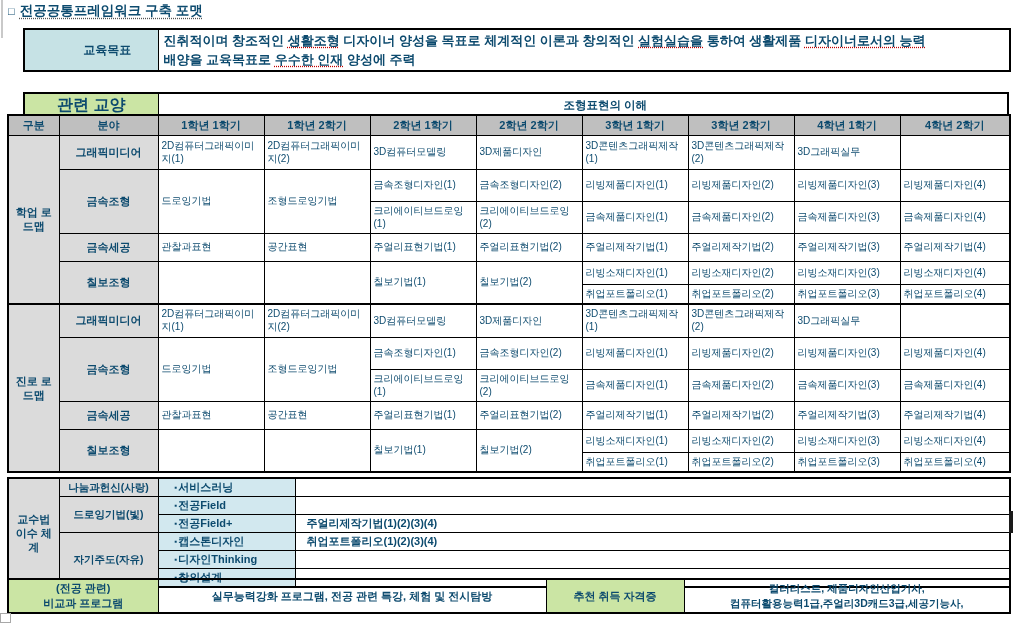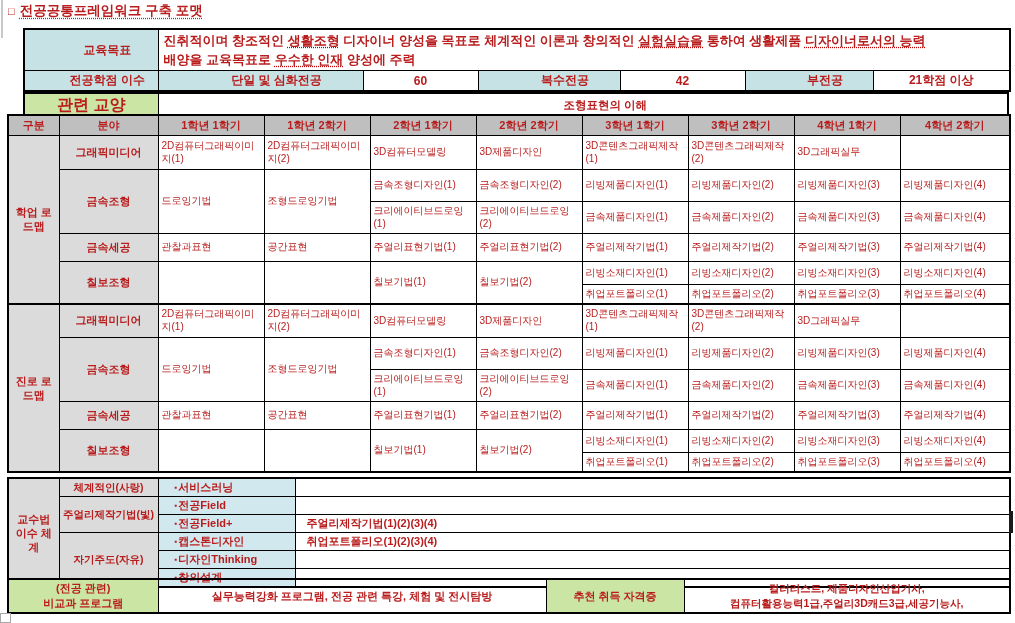--- a/index.html
+++ b/index.html
@@ -1,17 +1,17 @@
 <!DOCTYPE html>
 <html style="--cyan: #C6E2E5; --green: #CBE5A4; --header-gray: #BFBFBF; --cell-gray: #DBDBDB; --item-blue: #D2E8EF; --squiggle: #C00000;"><head>
 <meta charset="utf-8">
 <style>
   html,body{margin:0;padding:0;background:#fff;}
   .canvas{position:relative;width:1015px;height:623px;background:#fff;
-          font-family:"Liberation Sans","DejaVu Sans",sans-serif;color:#b91c1c;overflow:hidden;}
+          font-family:"Liberation Sans","DejaVu Sans",sans-serif;color:#0c4a6e;overflow:hidden;}
   table{border-collapse:collapse;table-layout:fixed;border:2px solid #000;}
   td,th{border:1px solid #000;padding:1px 3px;vertical-align:middle;overflow:hidden;}
   th{background:var(--header-gray);font-size:11px;font-weight:bold;text-align:center;padding:2px 1px;}
   .abs{position:absolute;}
   #title{left:8px;top:2px;font-size:13.5px;font-weight:bold;white-space:nowrap;}
   #title .t-ul{text-decoration:underline dotted #555;text-underline-offset:3px;}
   #title .marker{font-size:11px;margin-right:5px;}
   .cyan{background:var(--cyan);padding-left:35px;}
   .green{background:var(--green);}
   .lbl{font-weight:bold;text-align:center;font-size:12px;}
@@ -55,29 +55,20 @@
         <col style="width:137px">
       </colgroup>
     <tbody>
         <tr class="h40">
       <td class="cyan lbl">교육목표</td>
       <td class="goal-text" colspan="6">
         <div><span>진취적이며 창조적인 </span><span class="sq">생활조형</span><span> 디자이너 양성을 목표로 체계적인 이론과 창의적인 </span><span class="sq">실험실습을</span><span> 통하여 생활제품 </span><span class="sq">디자이너로서의 능력</span></div>
         <div><span>배양을 교육목표로 </span><span class="sq">우수한 인재</span><span> 양성에 주력</span></div>
       </td>
     </tr>
-    <tr class="h17">
-      <td class="cyan cred">전공학점 이수</td>
-      <td class="cyan cred">단일 및 심화전공</td>
-      <td class="cred">60</td>
-      <td class="cyan cred">복수전공</td>
-      <td class="cred">42</td>
-      <td class="cyan cred">부전공</td>
-      <td class="cred">21학점 이상</td>
-    </tr>
   </tbody>
     </table>
 
   <table class="abs" style="left:23px;top:92px;width:986px;">
     <colgroup>
         <col style="width:134px">
         <col>
       </colgroup>
     <tbody>
         <tr class="h19a">
@@ -239,26 +230,26 @@
   <table class="abs" style="left:7px;top:477px;width:1002px;height:98px;">
     <colgroup>
         <col style="width:51px">
         <col style="width:99px">
         <col style="width:137px">
         <col style="width:715px">
       </colgroup>
     <tbody>
         <tr class="h16">
       <td class="sec" rowspan="6">교수법 이수 체계</td>
-      <td class="grp">체계적인(사랑)</td>
+      <td class="grp">나눔과헌신(사랑)</td>
       <td class="item"><span class="blt">▪</span><span>서비스러닝</span></td>
       <td class="val"></td>
     </tr>
     <tr class="h16">
-      <td class="grp" rowspan="2">주얼리제작기법(빛)</td>
+      <td class="grp" rowspan="2">드로잉기법(빛)</td>
       <td class="item"><span class="blt">▪</span><span>전공Field</span></td>
       <td class="val"></td>
     </tr>
     <tr class="h16">
       <td class="item"><span class="blt">▪</span><span>전공Field+</span></td>
       <td class="val">주얼리제작기법(1)(2)(3)(4)</td>
     </tr>
     <tr class="h16">
       <td class="grp" rowspan="3">자기주도(자유)</td>
       <td class="item"><span class="blt">▪</span><span>캡스톤디자인</span></td>

